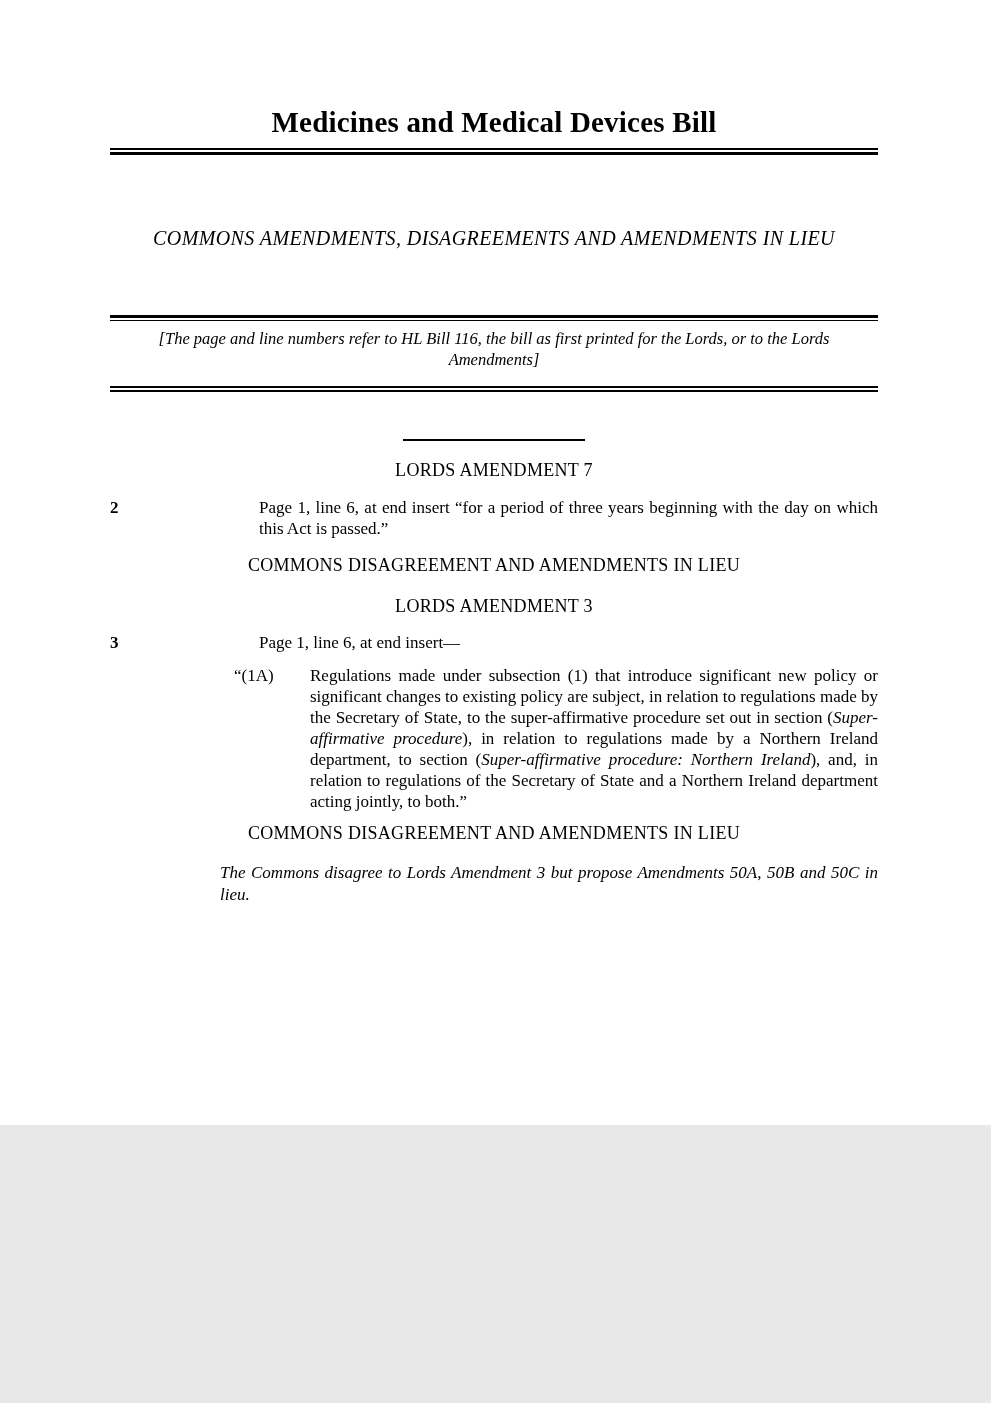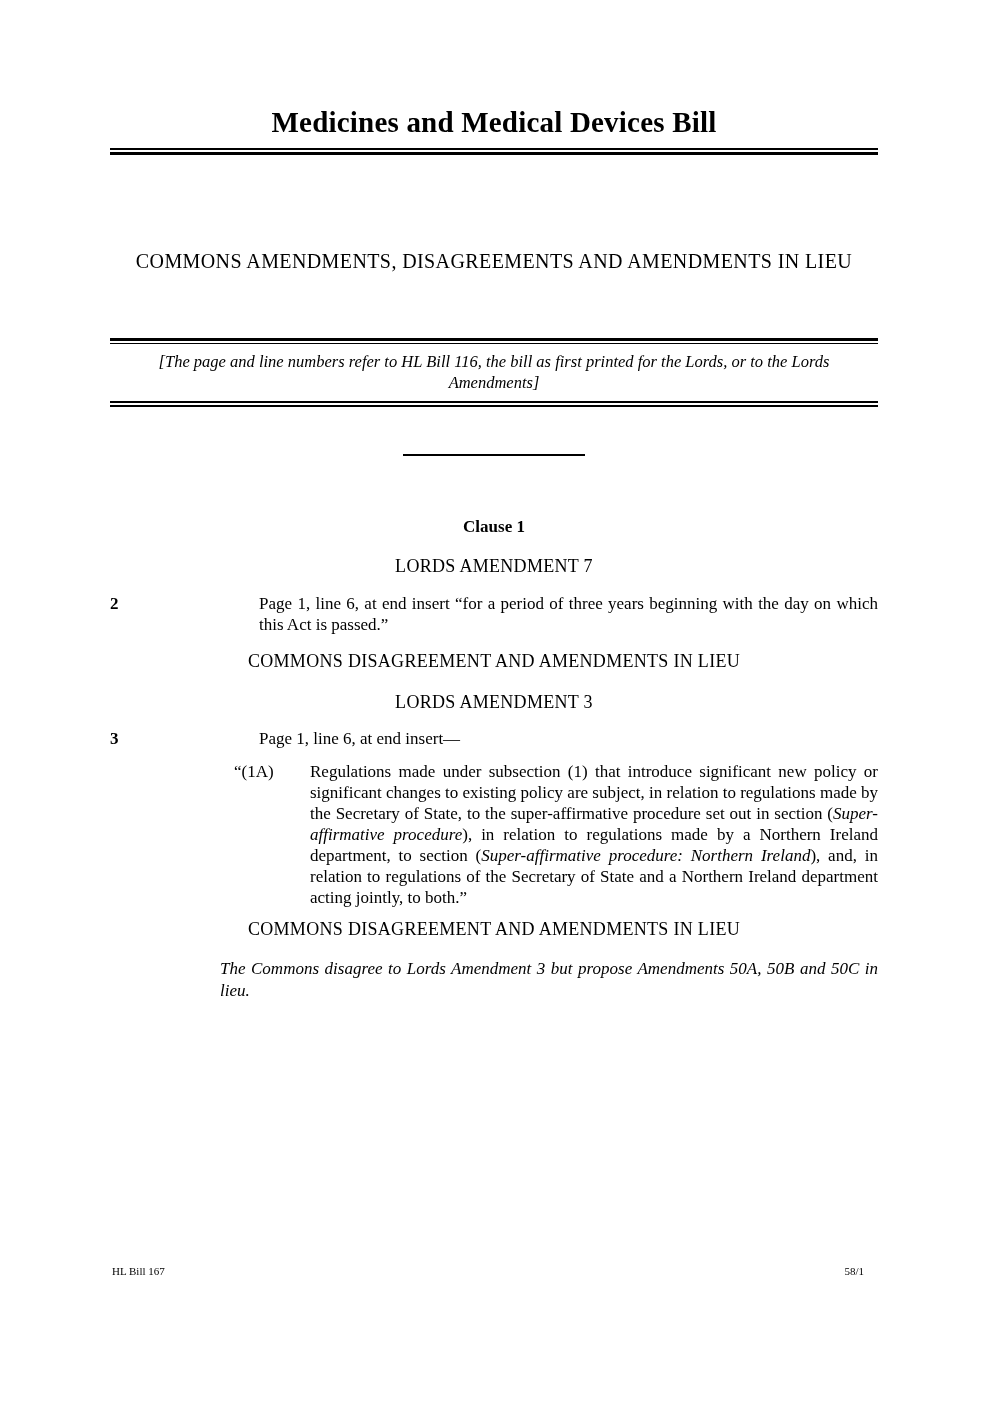--- a/index.html
+++ b/index.html
@@ -1,20 +1,20 @@
 <!DOCTYPE html>
 <html><head>
 <meta charset="utf-8">
 <style>
   * { margin: 0; padding: 0; box-sizing: border-box; }
   html, body { background: #e8e8e8; }
   .page {
     position: relative;
     width: 991px;
-    height: 1403px;
+    height: 1125px;
     margin: 0 auto;
     background: #ffffff;
     font-family: "Liberation Serif", serif;
     color: #000000;
     overflow: hidden;
   }
   .measure {
     position: absolute;
     left: 110px;
     top: 0;
@@ -32,32 +32,33 @@
   
   .rule-line { background: #000; width: 100%; }
   .rule-thin   { height: 1.5px; }
   .rule-thick  { height: 3px; }
   .rule-thick2 { height: 2.5px; }
   .rule-gap    { height: 2.5px; }
   .rule-gap2   { height: 2px; }
   .title-rule { margin-top: 8px; }
   
   .subject-heading {
-    margin-top: 95px;
+    margin-top: 72px;
     font-size: 20px;
     line-height: 23px;
     text-align: center;
     letter-spacing: 0.4px;
     white-space: nowrap;
+    font-style: italic;
   }
   
   .note-box { margin-top: 65px; }
   .note-text {
     padding-top: 7px;
-    padding-bottom: 8px;
+    padding-bottom: 16px;
     font-style: italic;
     font-size: 16.5px;
     line-height: 21px;
     text-align: center;
   }
   
   .short-rule {
     margin: 47px auto 0 auto;
     width: 182px;
     height: 2px;
@@ -148,21 +149,20 @@
       </div>
       <div>
         <div class="rule-line rule-thin"></div>
         <div class="rule-gap2"></div>
         <div class="rule-line rule-thick2"></div>
       </div>
     </div>
 
     <div class="short-rule"></div>
 
-    <div class="clause-heading">Clause 1</div>
 
     <div class="caps-heading lords-heading-2">LORDS AMENDMENT 7</div>
 
     <div class="amendment-row amendment-row-2">
       <div class="amendment-number">2</div>
       <div class="amendment-body">Page 1, line 6, at end insert “for a period of three years beginning with the day on which this Act is passed.”</div>
     </div>
 
     <div class="caps-heading disagree-heading-2">COMMONS DISAGREEMENT AND AMENDMENTS IN LIEU</div>
 

